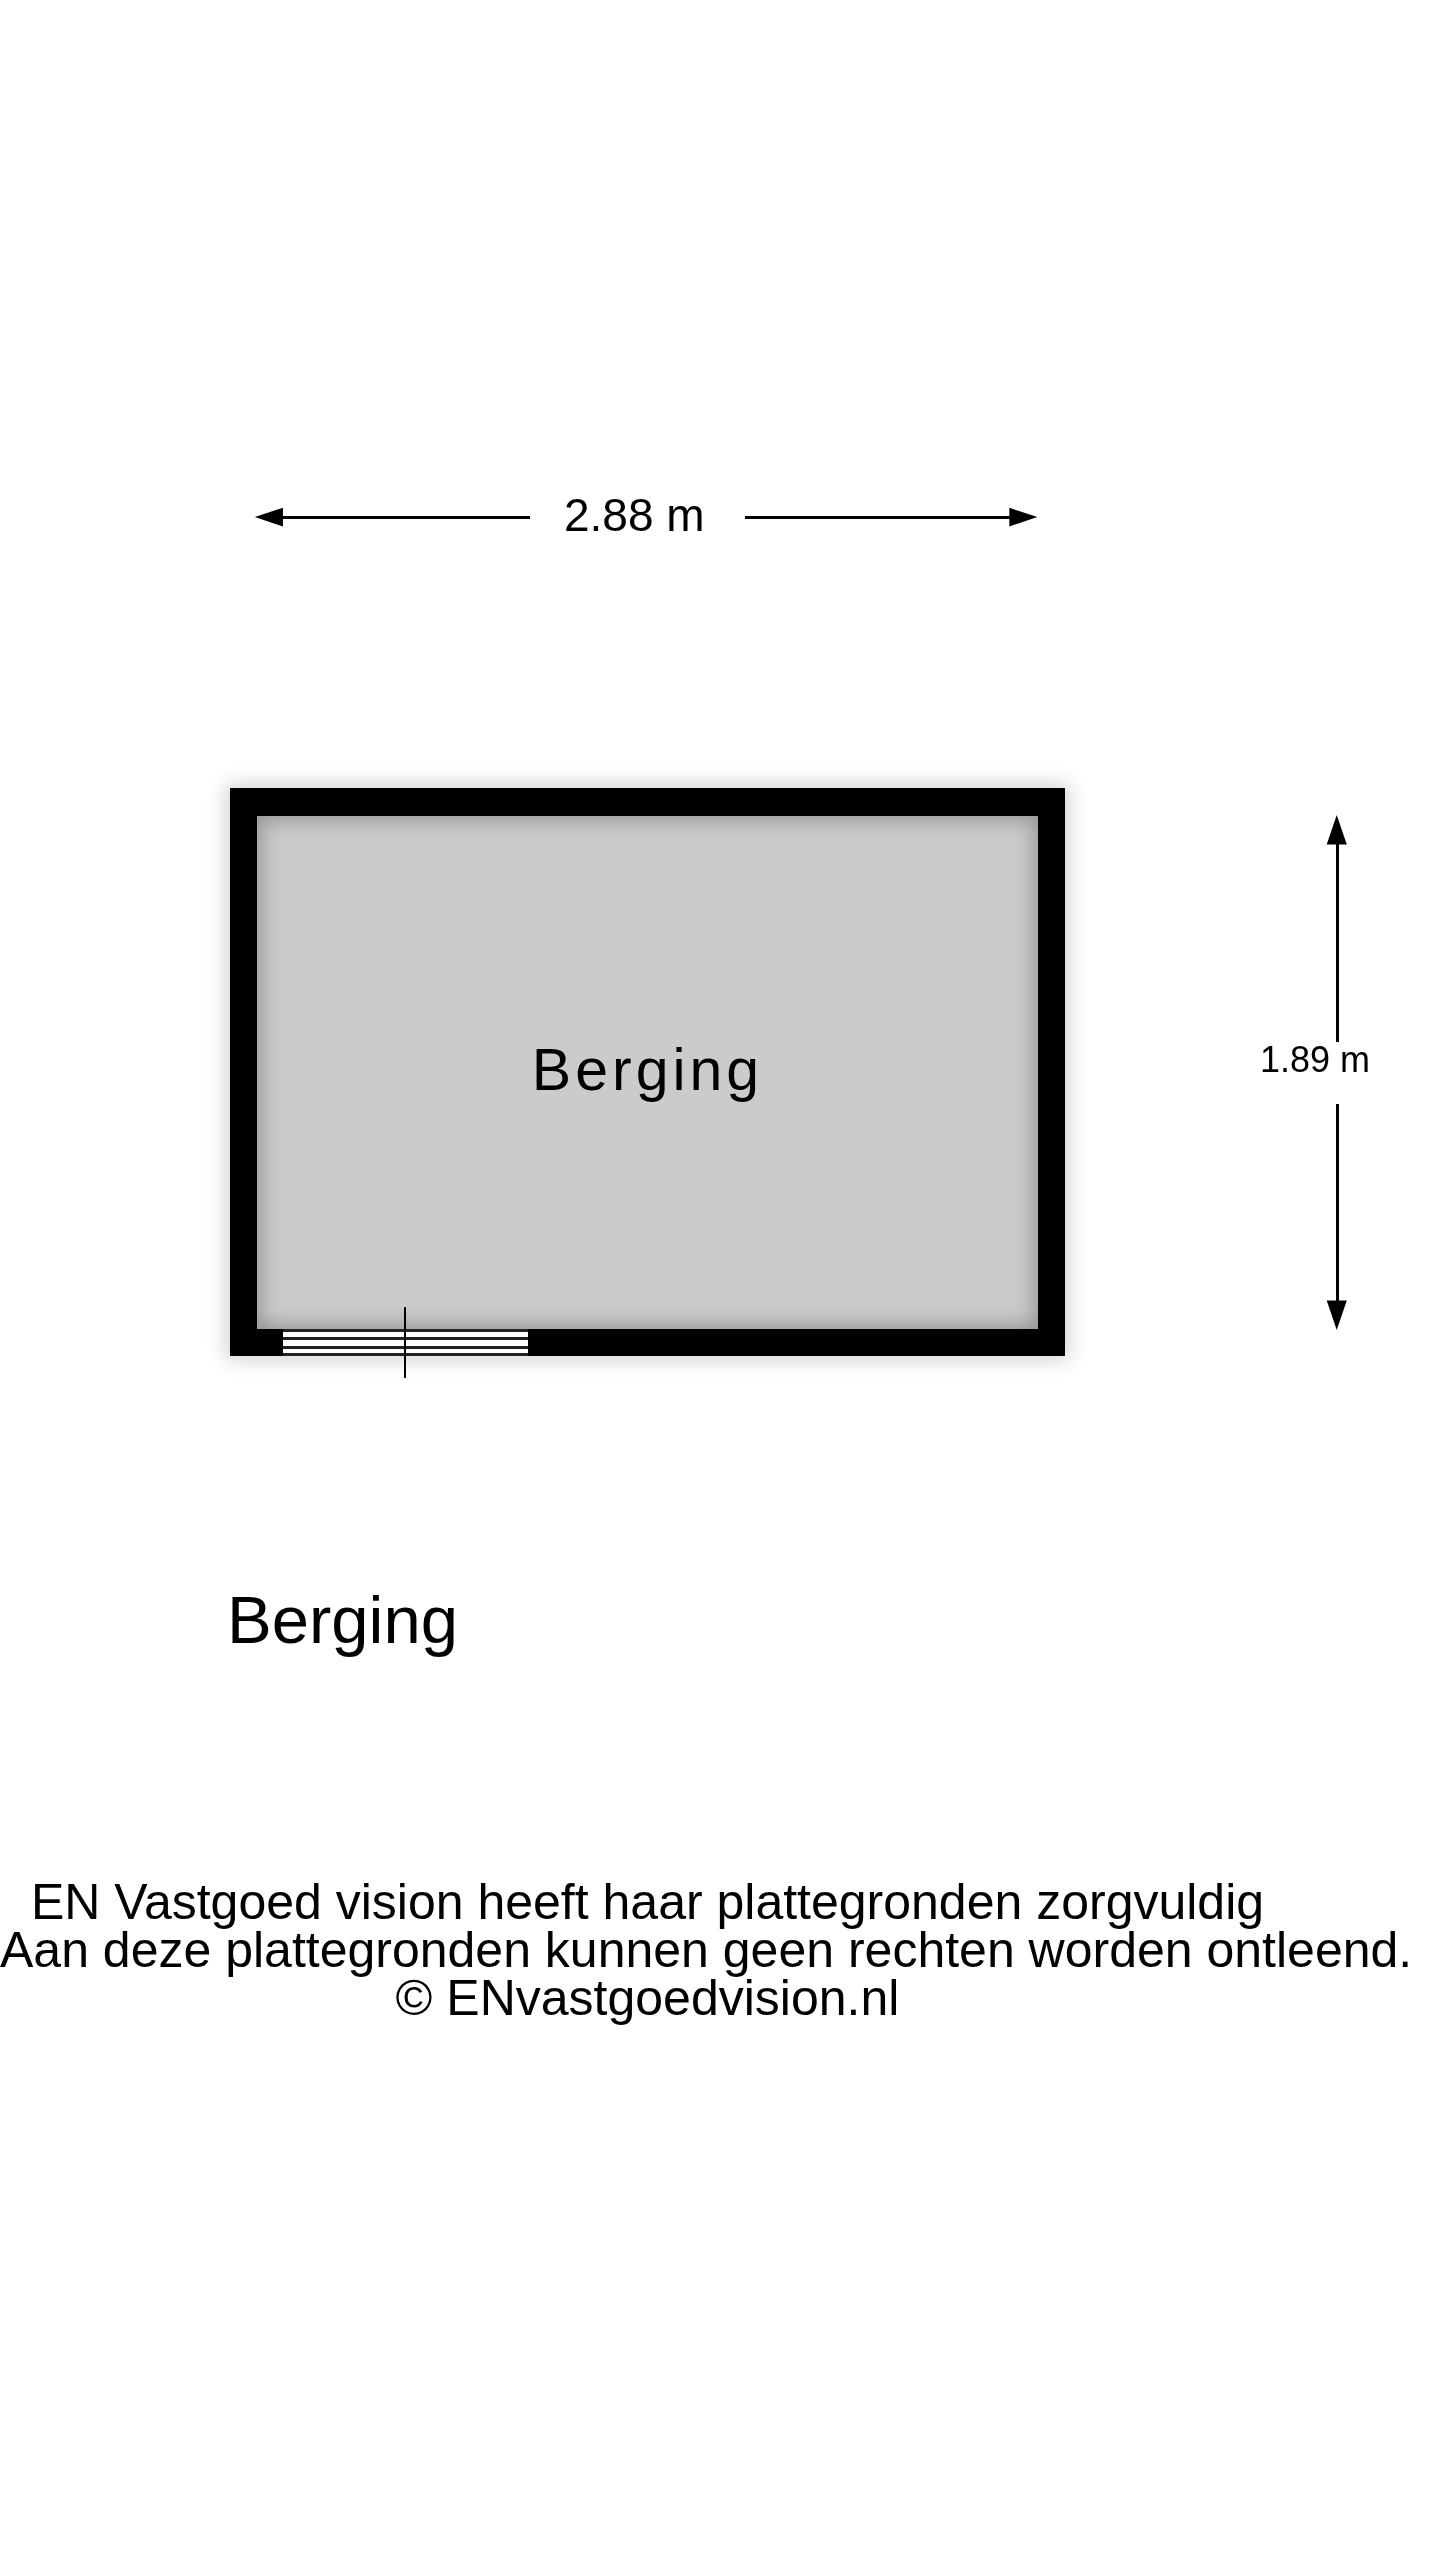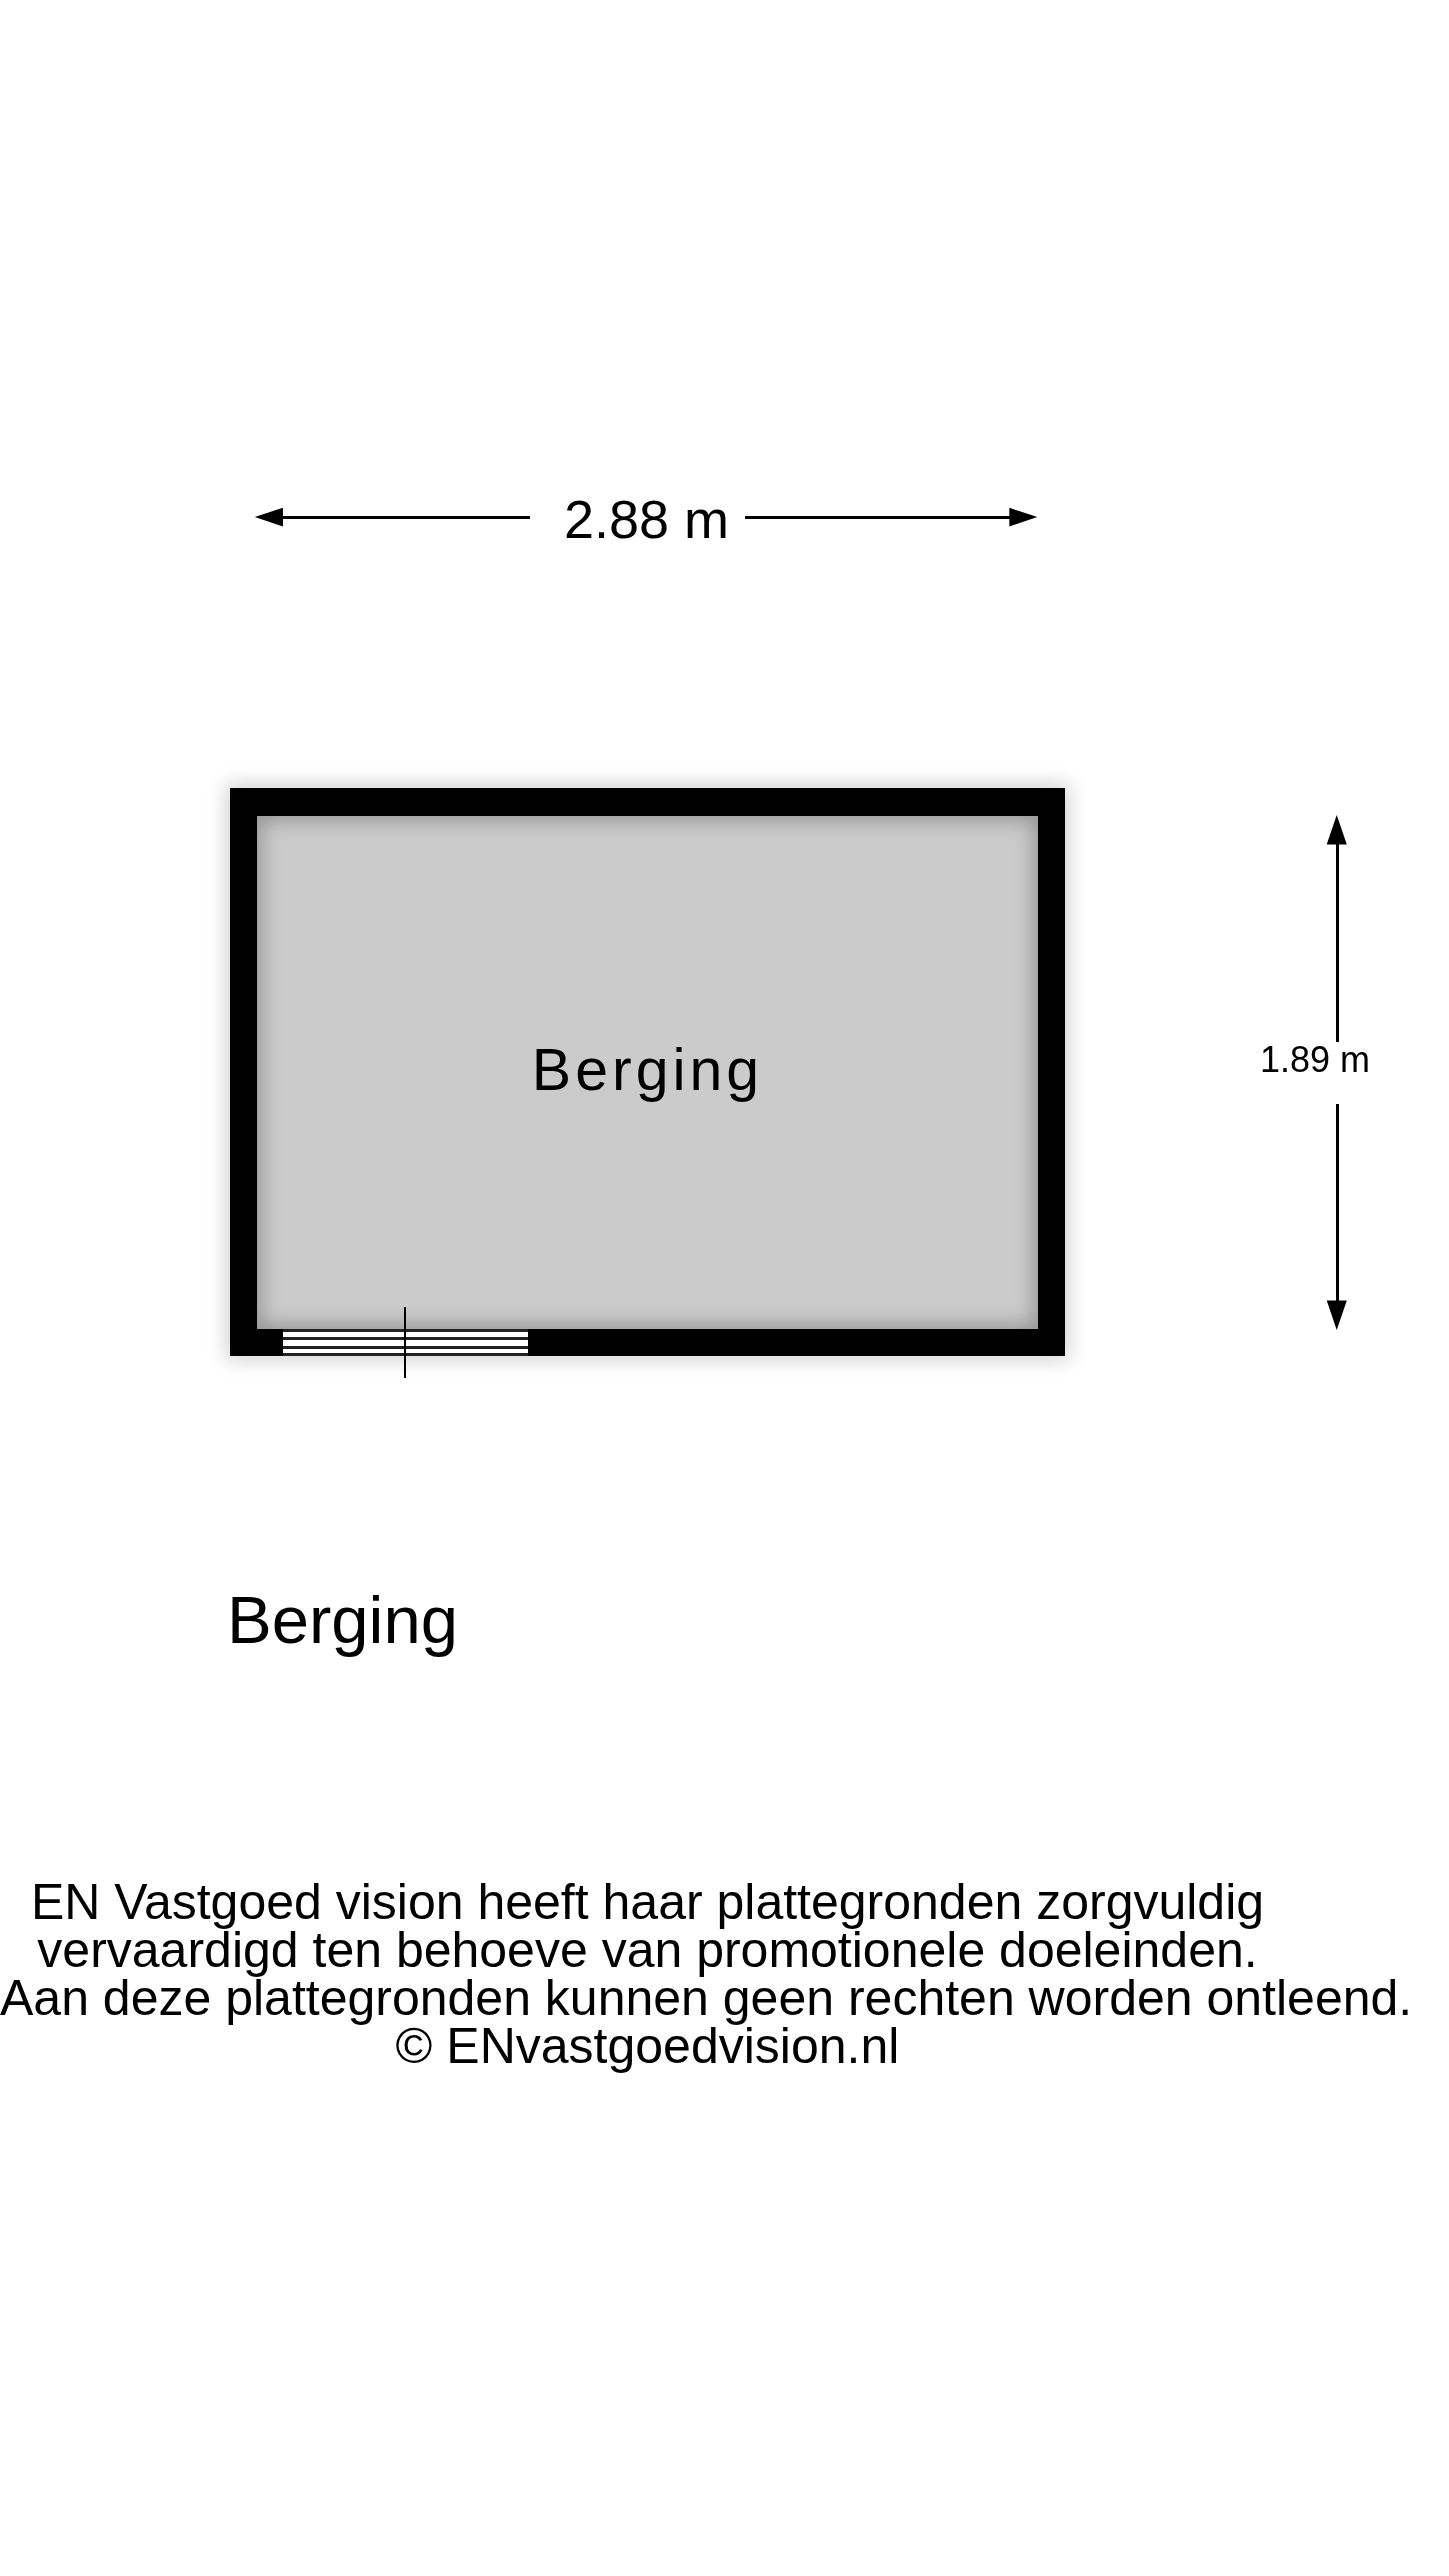--- a/index.html
+++ b/index.html
@@ -1,20 +1,20 @@
 <!DOCTYPE html>
 <html style="font-size:10.7px"><head>
 <meta charset="utf-8">
 <style>
   html, body { margin: 0; padding: 0; background: #ffffff; }
   body { width: 1449px; height: 2576px; position: relative; overflow: hidden;
          font-family: "Liberation Sans", "DejaVu Sans", sans-serif; color: #000; }
   .abs { position: absolute; }
   .dim-line { position: absolute; background: #000; }
-  .dim-text { position: absolute; font-size: 54px; line-height: 1; white-space: nowrap; color: #000; }
+  .dim-text { position: absolute; font-size: 46px; line-height: 1; white-space: nowrap; color: #000; }
   .wall-outer { position: absolute; left: 230px; top: 788px; width: 835px; height: 568px;
                 background: #000; box-shadow: 0 0 19px 4px rgba(0,0,0,0.18); }
   .room-fill { position: absolute; left: 27px; top: 28px; width: 781px; height: 513px;
                background: #cbcbcb; box-shadow: inset 0 0 20px 4px rgba(0,0,0,0.28); }
   .room-label { position: absolute; left: 0; width: 100%; top: 225px; text-align: center;
                 font-size: 59px; letter-spacing: 4px; line-height: 1; color: #000; }
   .opening { position: absolute; left: 53px; top: 541px; width: 245px; height: 27px; background: #fff; }
   .opening .bar { position: absolute; left: 0; width: 100%; height: 2.7px; background: #222; }
   .swing-line { position: absolute; left: 174px; top: 519px; width: 2px; height: 71px; background: #000; }
   .plan-title { position: absolute; left: 227px; top: 1586px; font-size: 67px; line-height: 1; white-space: nowrap; }
@@ -59,17 +59,16 @@
     <div class="bar" style="top:17px;"></div>
     <div class="bar" style="top:24px;"></div>
   </div>
   <div class="swing-line"></div>
 </div>
 
 <div class="plan-title">Berging</div>
 
 <div class="disclaimer">
   <div>EN Vastgoed vision heeft haar plattegronden zorgvuldig</div>
-  <div>vervaardigd ten behoeve van promotionele doeleinden.</div>
   <div>Aan deze plattegronden kunnen geen rechten worden ontleend.</div>
   <div>© ENvastgoedvision.nl</div>
 </div>
 
 
 </body></html>

